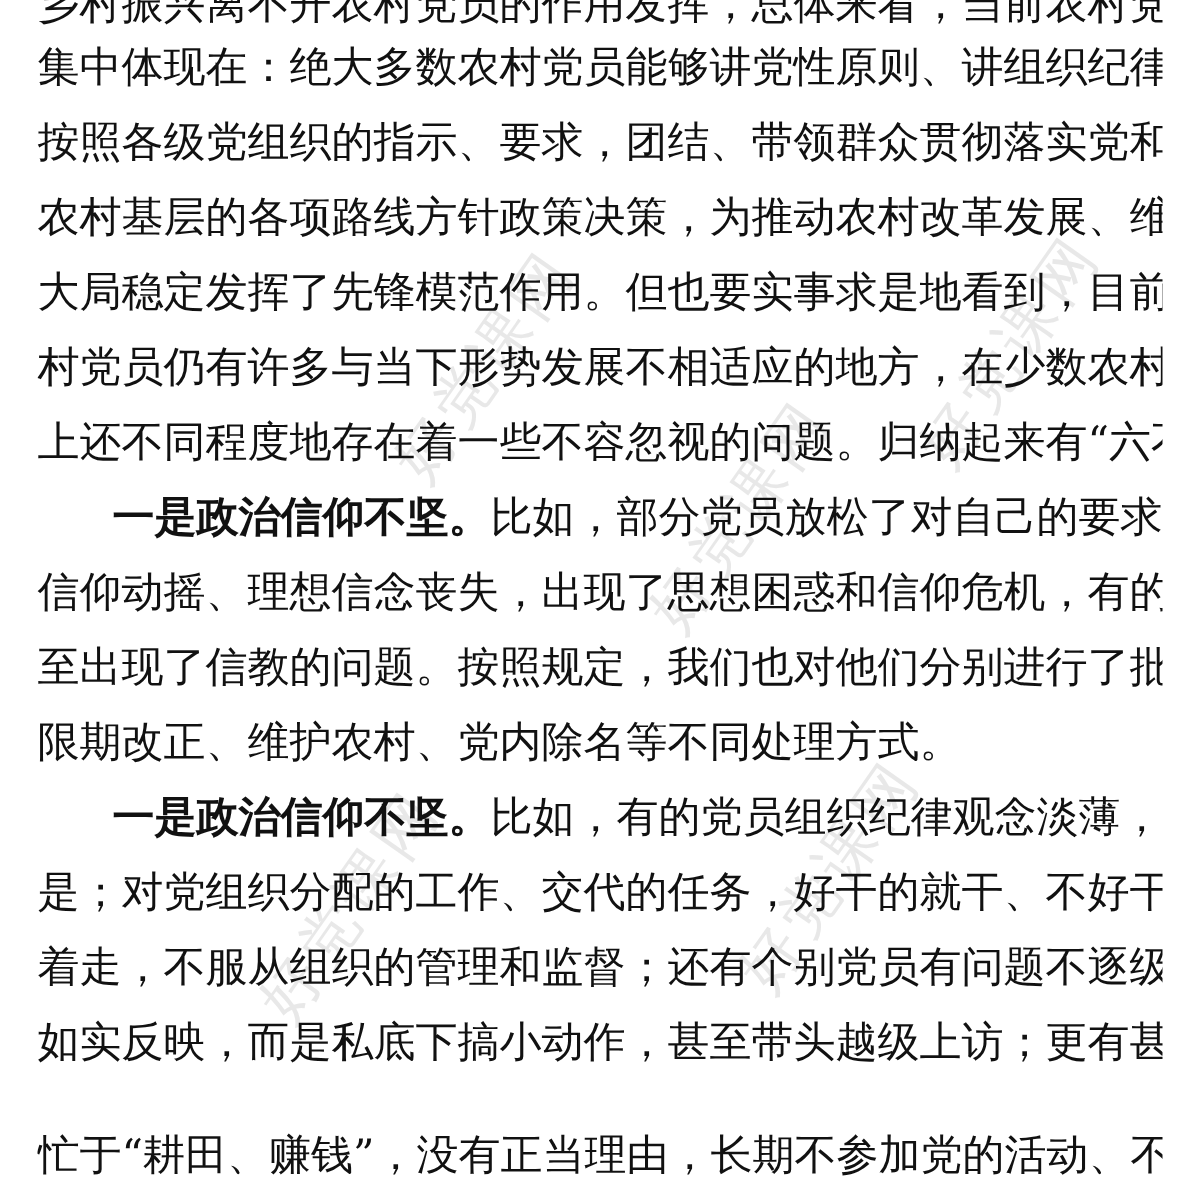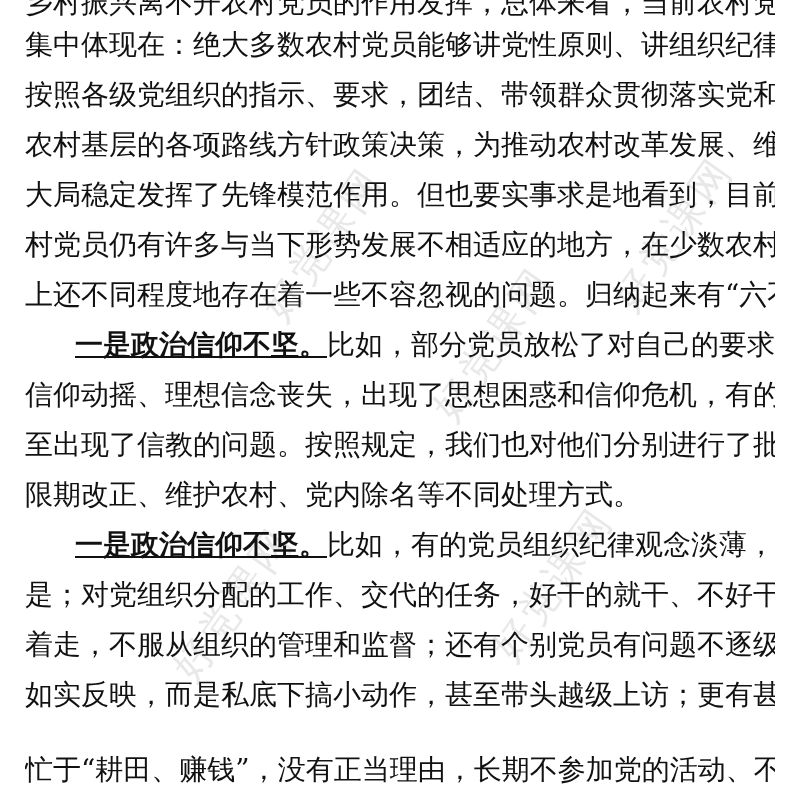--- a/index.html
+++ b/index.html
@@ -11,21 +11,21 @@
   .page { position: absolute; left: 0; top: 0; width: 800px; height: 800px; }
   .line {
     position: absolute; left: 25px; width: 750px;
     font-size: 28px; line-height: 34px; height: 34px;
     white-space: nowrap; overflow: hidden;
     text-align: justify; text-align-last: justify;
     letter-spacing: 0px;
   }
   .line.last { text-align-last: left; }
   .line.indent { left: 75px; width: 700px; }
-  .bold { font-family: "DejaVu Sans", "Liberation Sans", sans-serif; font-weight: bold; text-decoration: underline; }
+  .bold { font-family: "DejaVu Sans", "Liberation Sans", sans-serif; font-weight: bold; }
   .watermark {
     position: absolute; color: rgba(150,150,150,0.22);
     font-family: "DejaVu Sans", sans-serif; font-size: 40px;
     transform: rotate(-55deg); transform-origin: left top; white-space: nowrap;
     pointer-events: none; letter-spacing: 4px;
   }
 </style>
 </head>
 <body>
 

